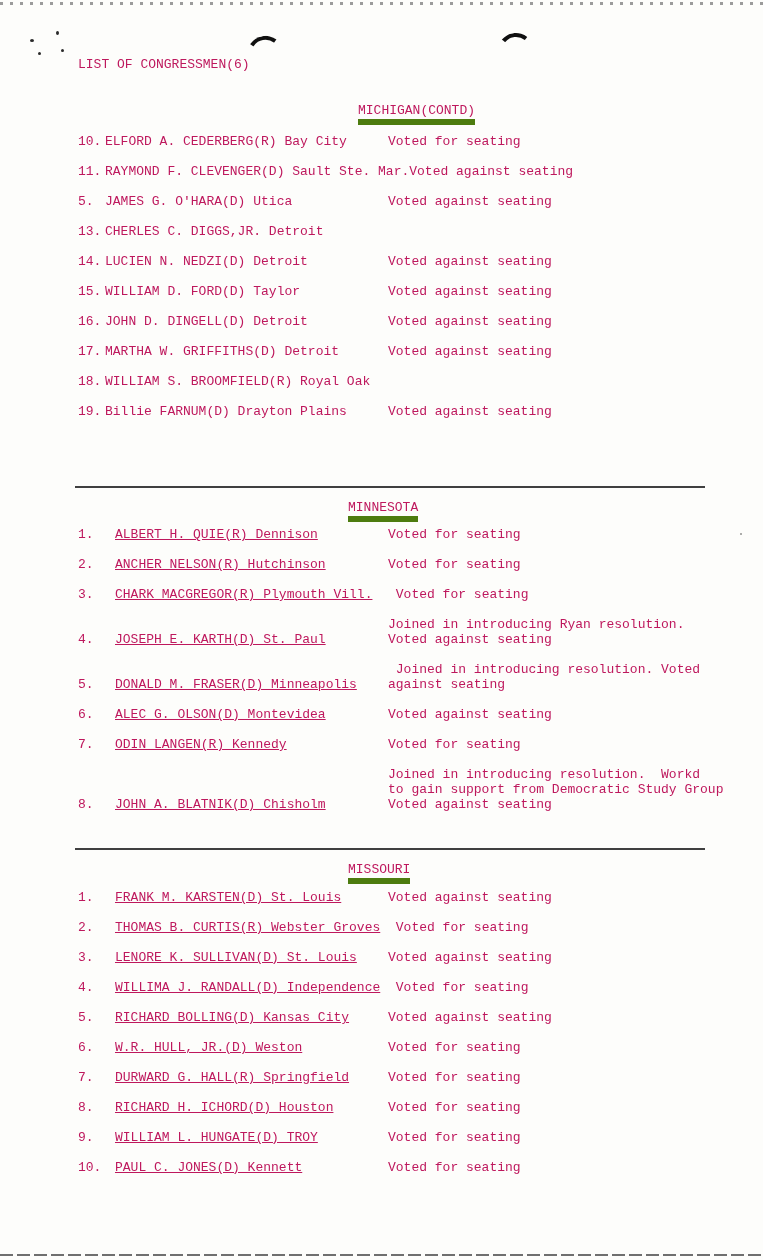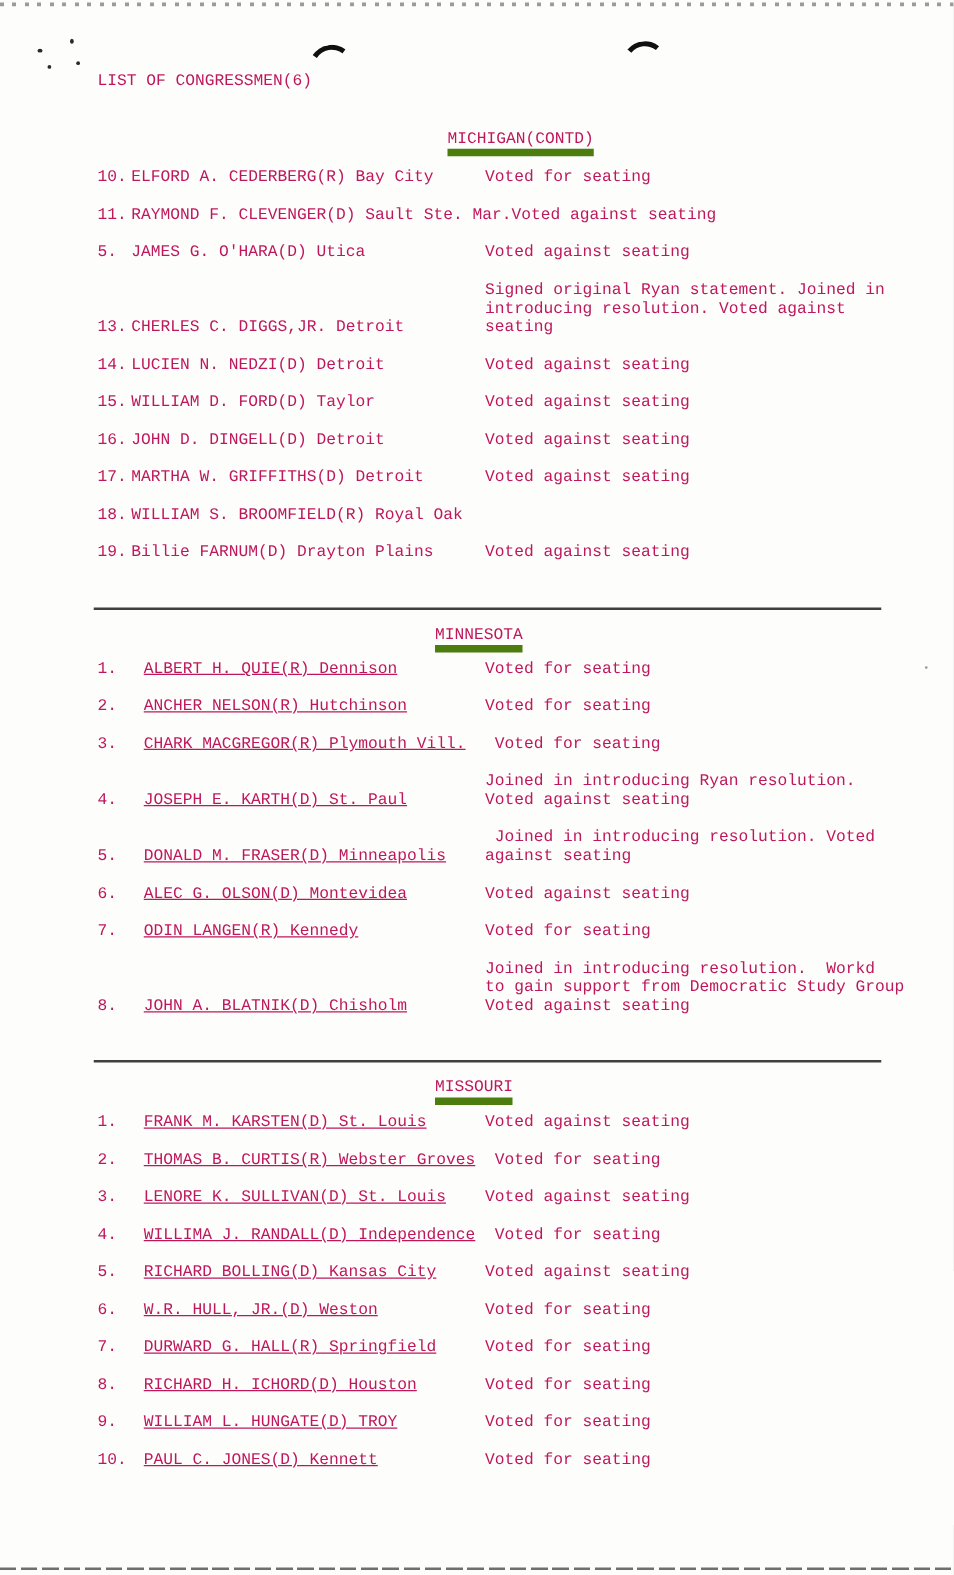--- a/index.html
+++ b/index.html
@@ -99,23 +99,20 @@
         <span class="vote">Voted against seating</span>
     </div>
     <div class="row mi">
       <span class="num">5.</span>
         <span class="name">JAMES G. O'HARA(D) Utica</span>
         <span class="vote">Voted against seating</span>
     </div>
     <div class="row mi">
       <span class="num">13.</span>
         <span class="name">CHERLES C. DIGGS,JR. Detroit</span>
-        <span class="vote">Signed original Ryan statement. Joined in
-introducing resolution. Voted against
-seating</span>
     </div>
     <div class="row mi">
       <span class="num">14.</span>
         <span class="name">LUCIEN N. NEDZI(D) Detroit</span>
         <span class="vote">Voted against seating</span>
     </div>
     <div class="row mi">
       <span class="num">15.</span>
         <span class="name">WILLIAM D. FORD(D) Taylor</span>
         <span class="vote">Voted against seating</span>

